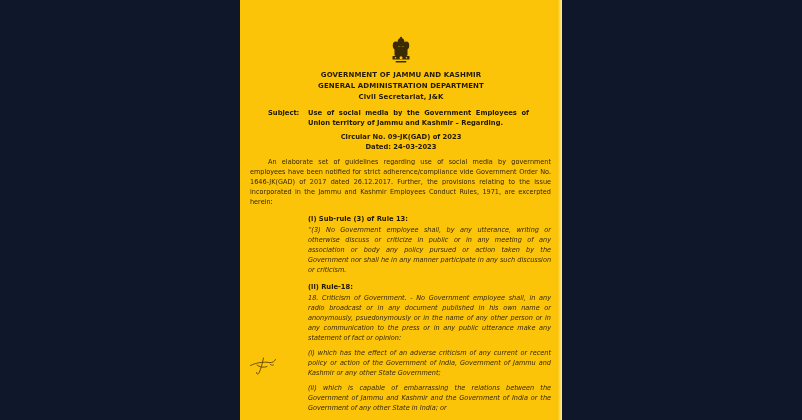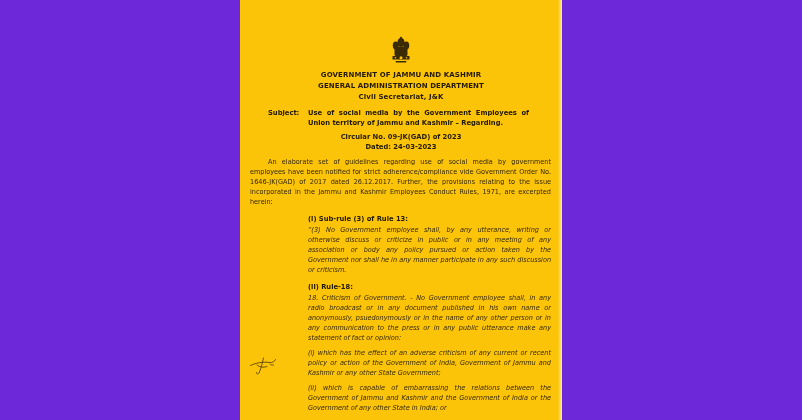--- a/index.html
+++ b/index.html
@@ -1,18 +1,18 @@
 <!DOCTYPE html>
 <html><head>
 <meta charset="utf-8">
 <style>
   html,body { margin:0; padding:0; }
   .stage {
     position:relative; width:802px; height:420px;
-    background:#6d28d9; overflow:hidden;
+    background:#0f172a; overflow:hidden;
     font-family:"DejaVu Sans", sans-serif;
   }
   .paper {
     position:absolute; left:240px; top:0; width:322px; height:420px;
     background:#fcc408; overflow:hidden;
   }
   .paper::after {
     content:""; position:absolute; top:0; right:0; width:4px; height:100%;
     background:linear-gradient(to right, rgba(255,255,255,0), rgba(255,246,200,0.85));
   }

